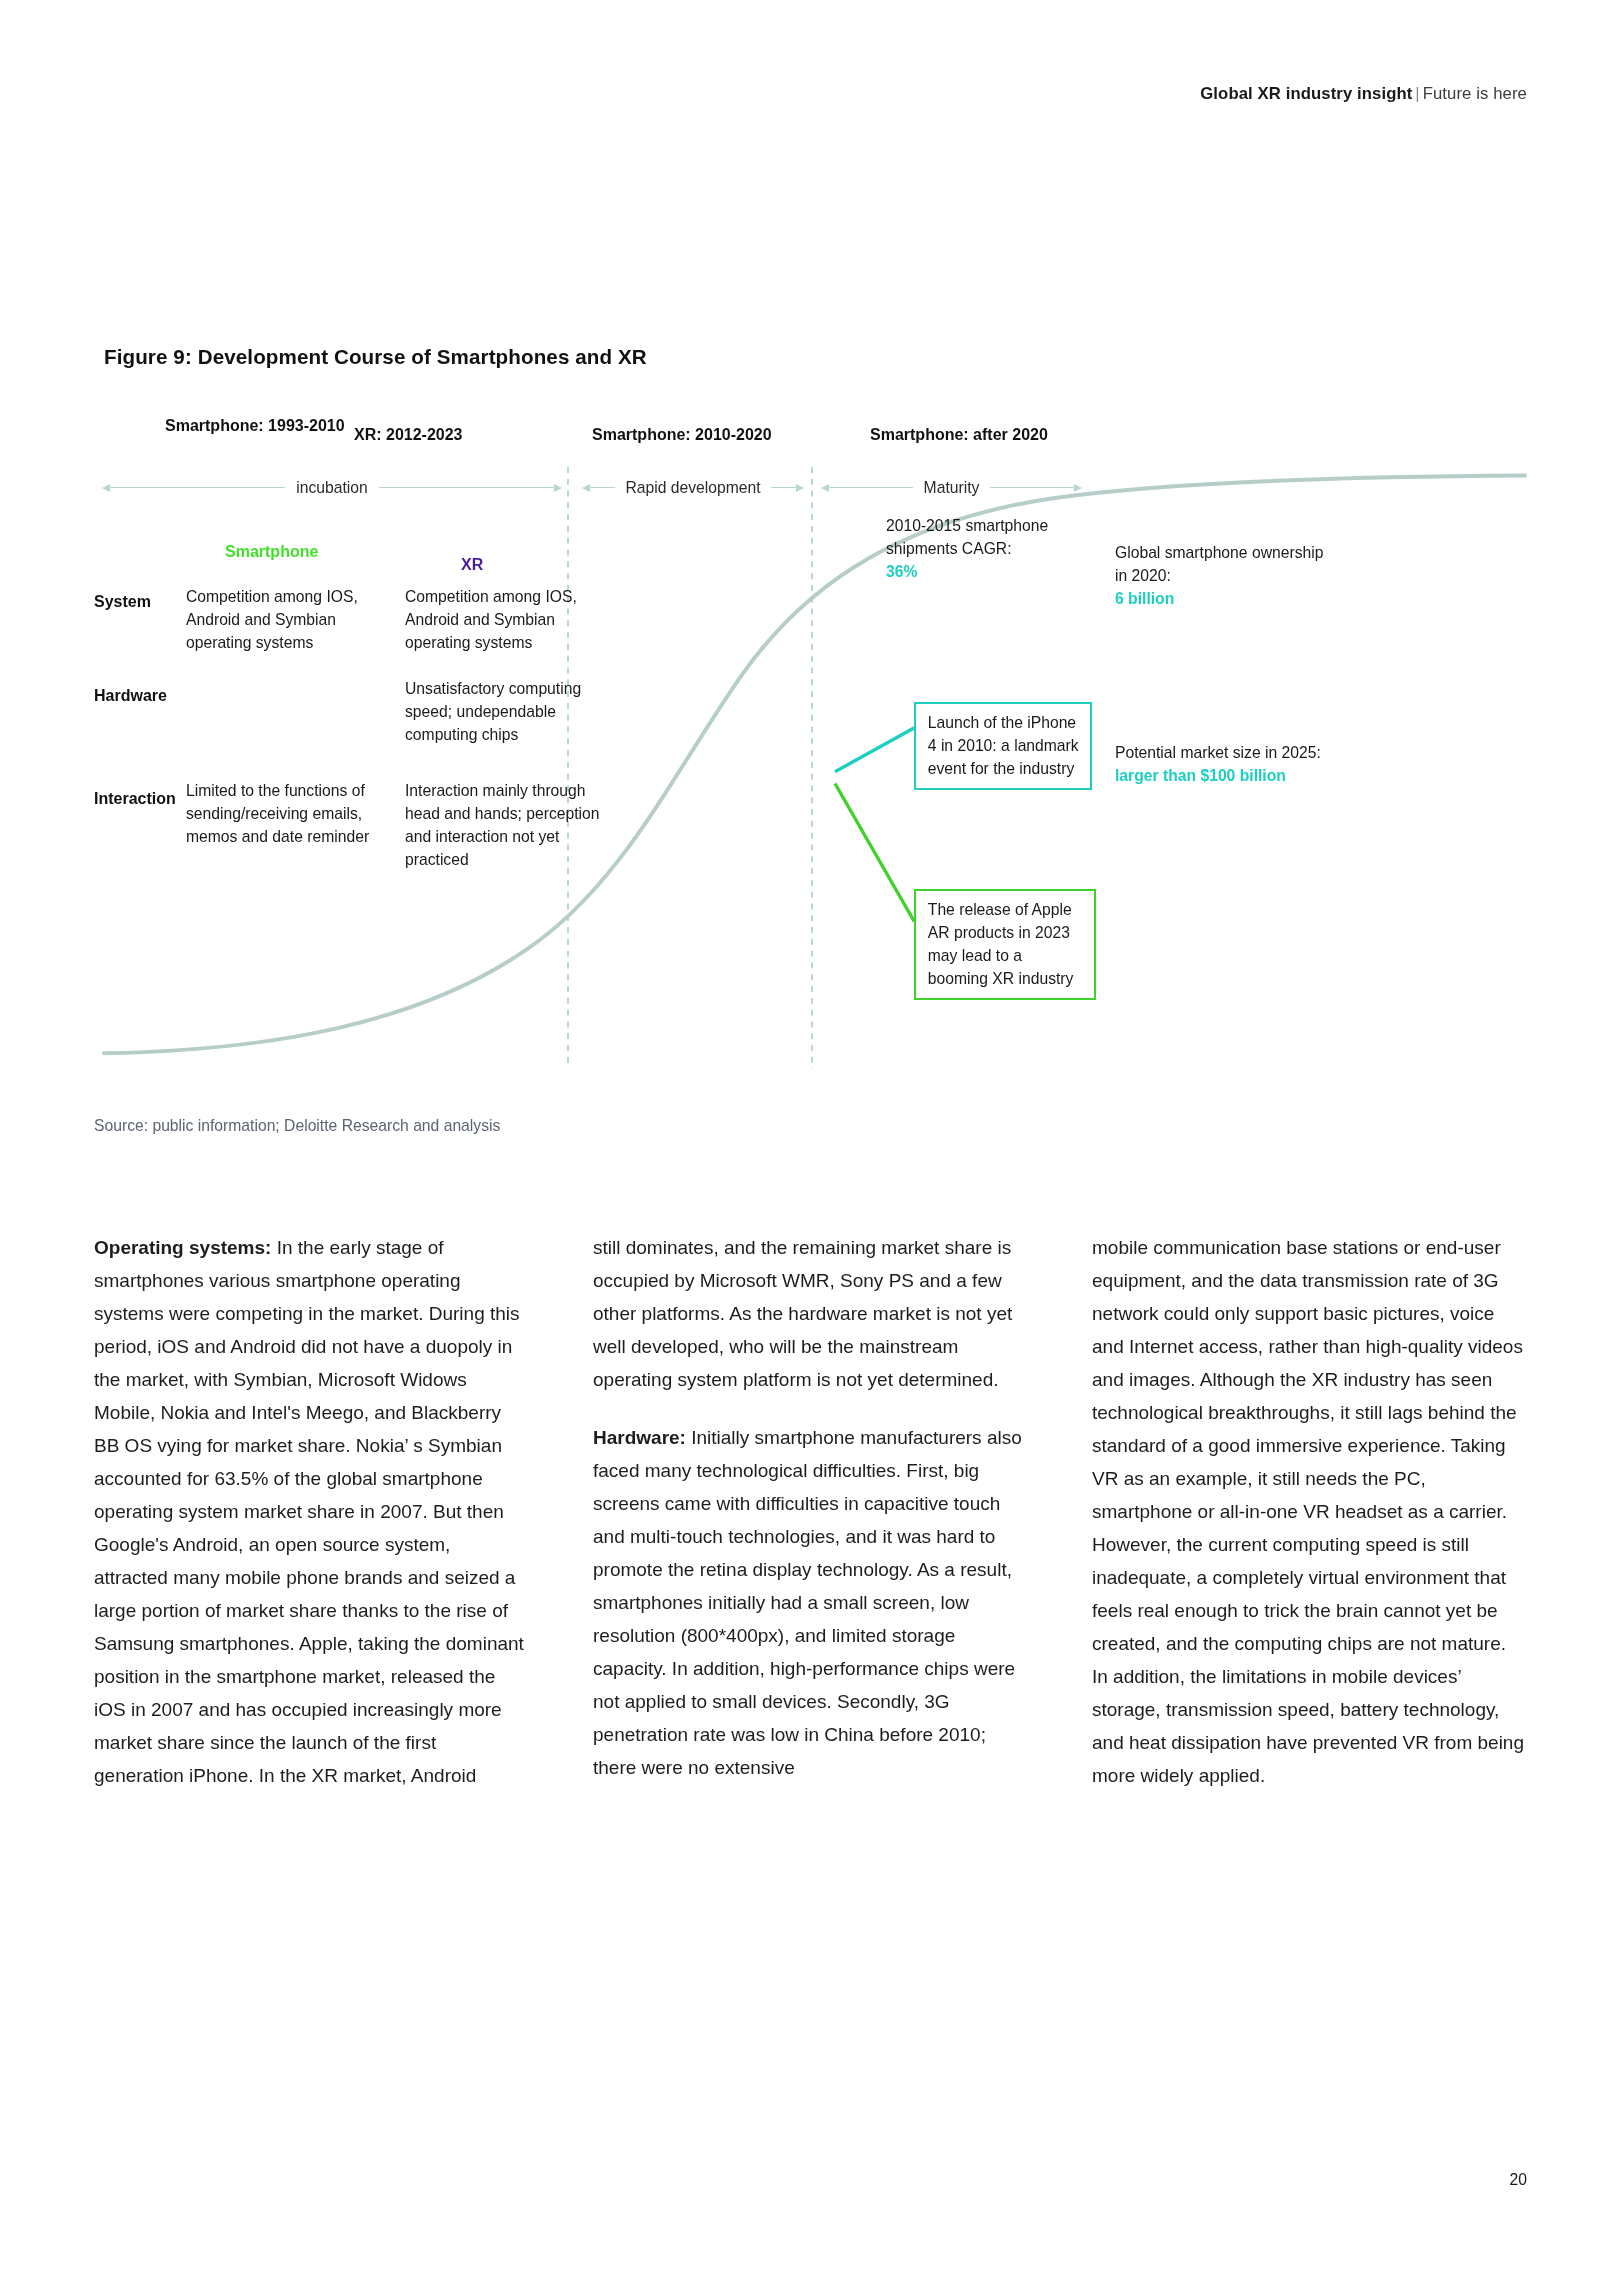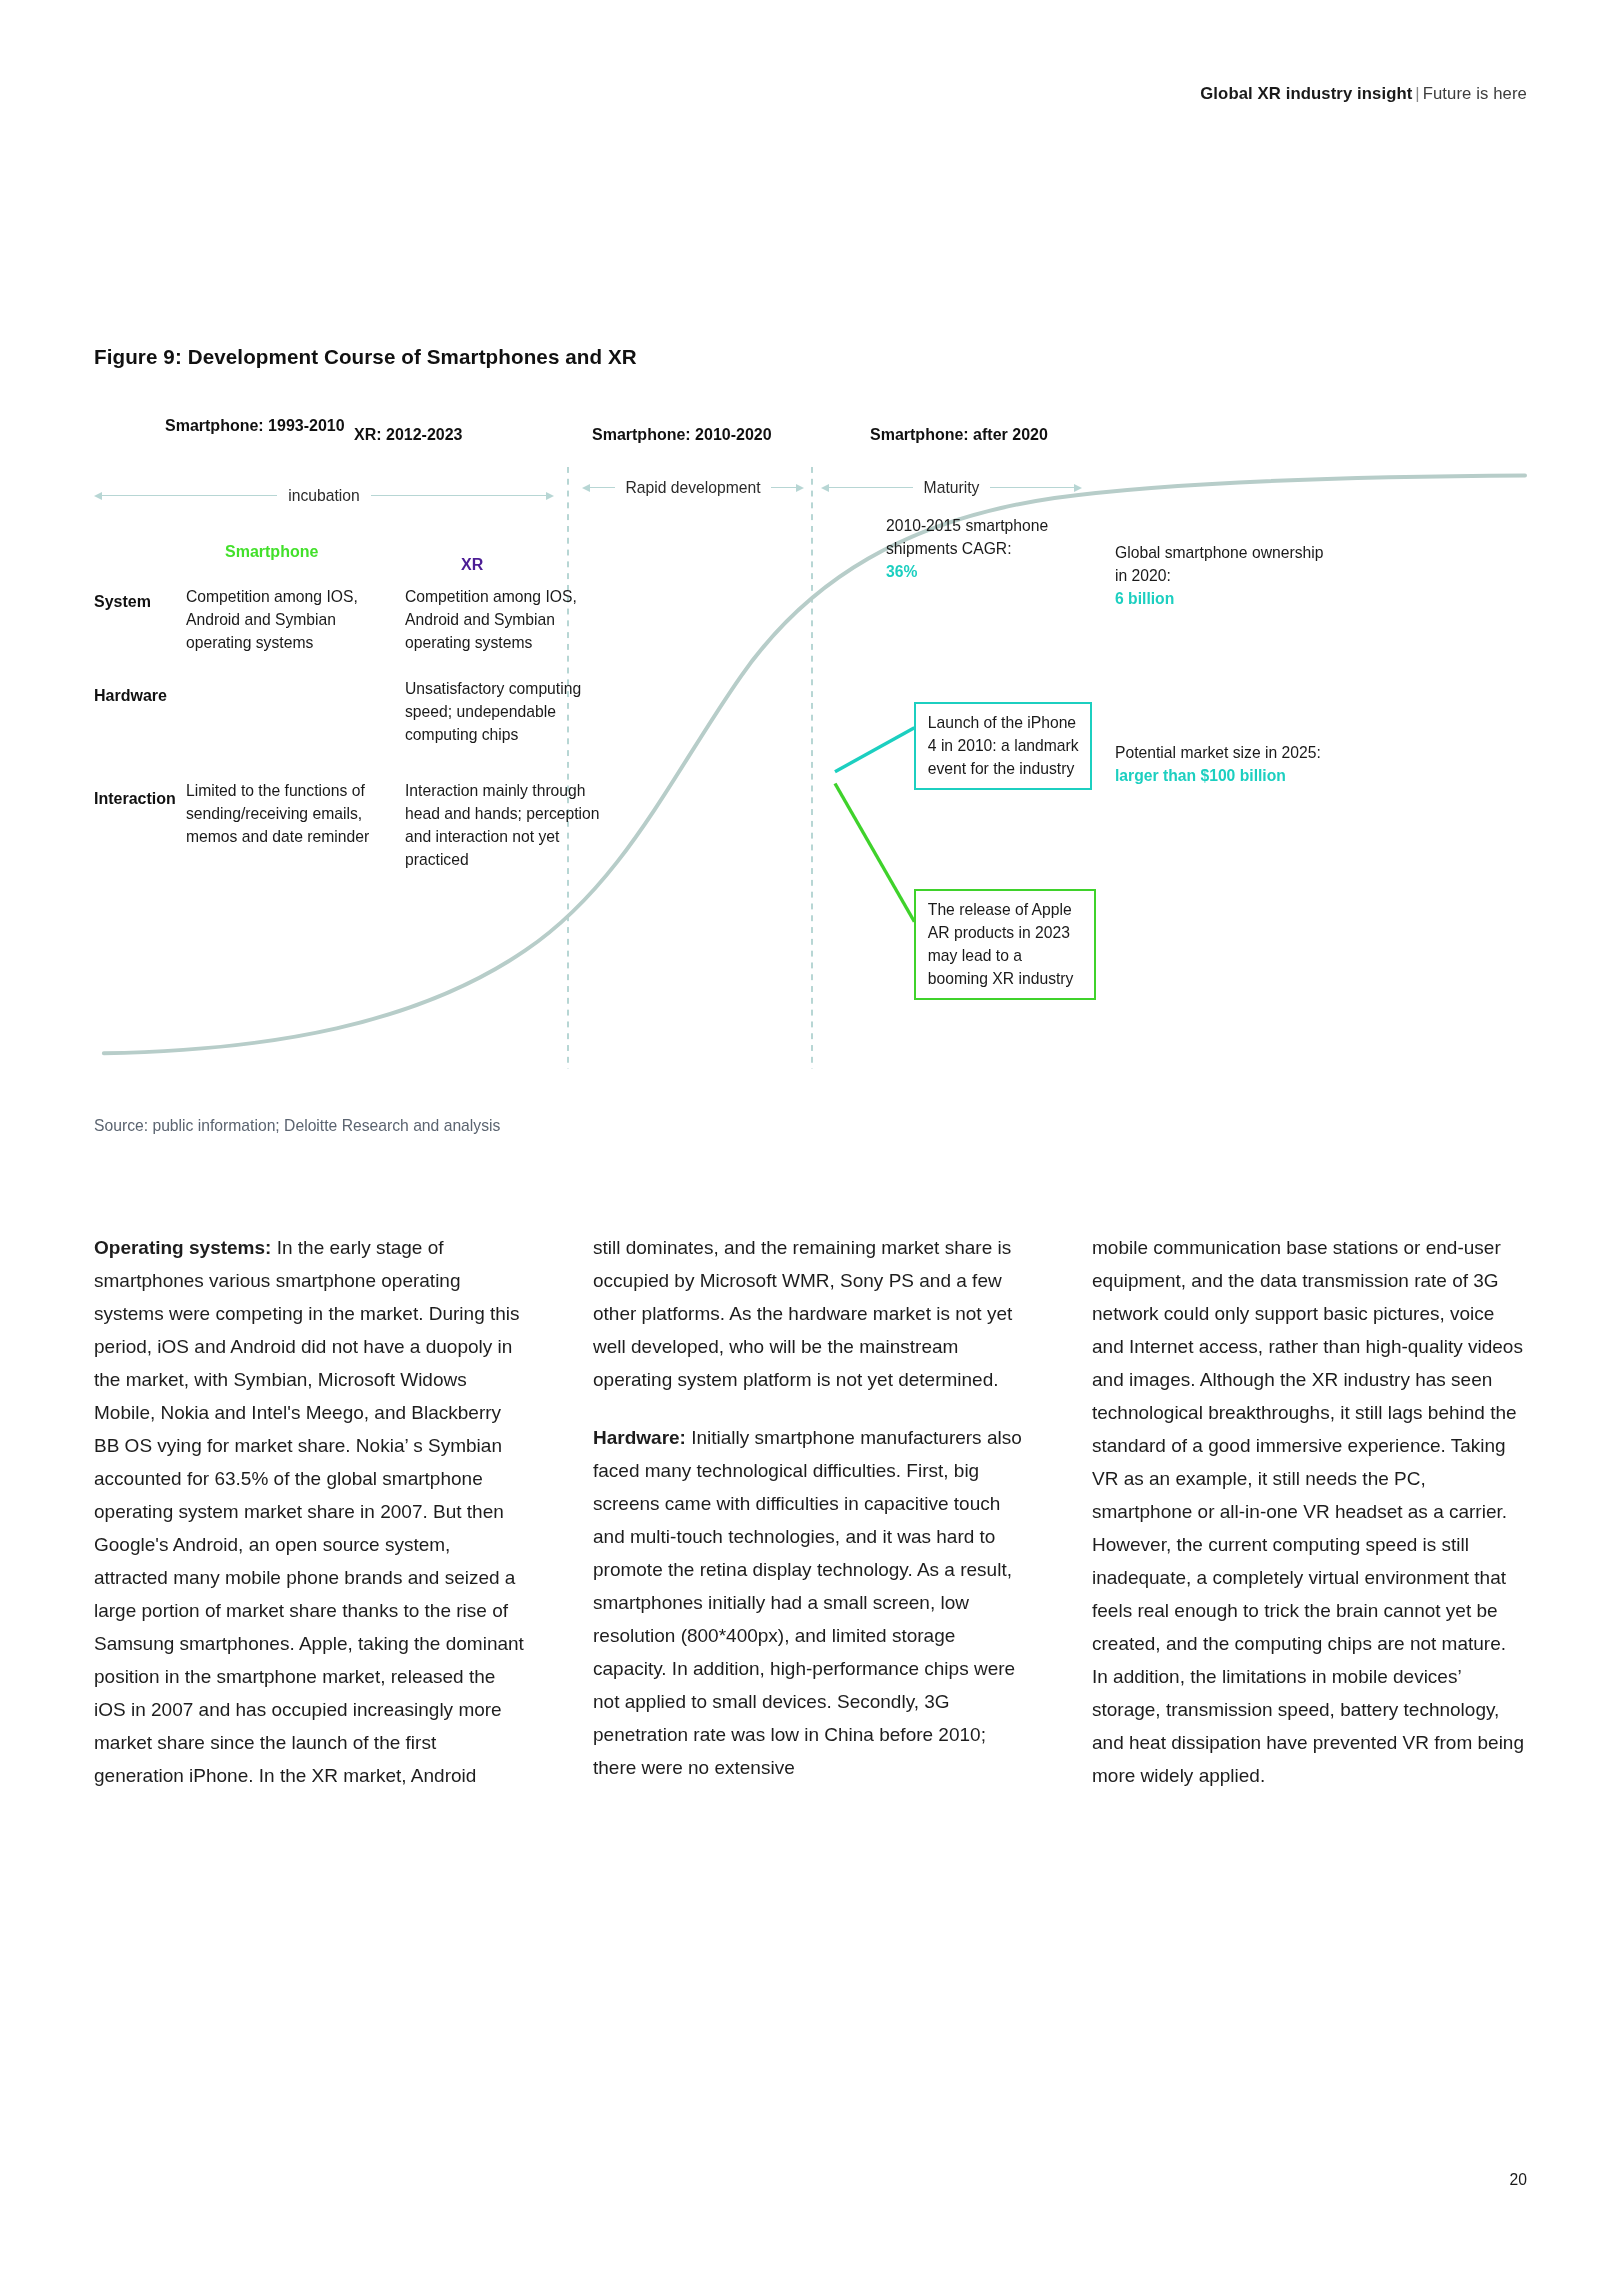--- a/index.html
+++ b/index.html
@@ -26,21 +26,21 @@
     white-space: nowrap;
     color: #1a1a1a;
   }
   .run-head .bold { font-weight: bold; }
   .run-head .sep { color: #8a8a8a; padding: 0 2.9px; }
   .run-head .light { color: #3d3d3d; }
 
   
   .fig-title {
     position: absolute;
-    left: 94px;
+    left: 104px;
     top: 345px;
     font-size: 20.6px;
     font-weight: bold;
     letter-spacing: 0.1px;
     color: #111;
   }
 
   .figure {
     position: absolute;
     left: 94px;
@@ -84,21 +84,21 @@
   }
   .arw {
     width: 0; height: 0;
     border-top: 4.9px solid transparent;
     border-bottom: 4.9px solid transparent;
     flex: 0 0 auto;
   }
   .arw.l { border-right: 8.8px solid #b7d6d4; }
   .arw.r { border-left: 8.8px solid #b7d6d4; }
 
-  #phase-incubation { left: 0px;   width: 460px; margin-top: 8px; }
+  #phase-incubation { left: 8px;   width: 460px; }
   #phase-rapid      { left: 488px; width: 222px; }
   #phase-maturity   { left: 727px; width: 261px; }
 
   
   .vdiv {
     position: absolute;
     top: 55px;
     width: 2px;
     height: 602px;
     background-image: linear-gradient(to bottom, #b7d6d4 0 5.9px, transparent 5.9px 11.8px);

